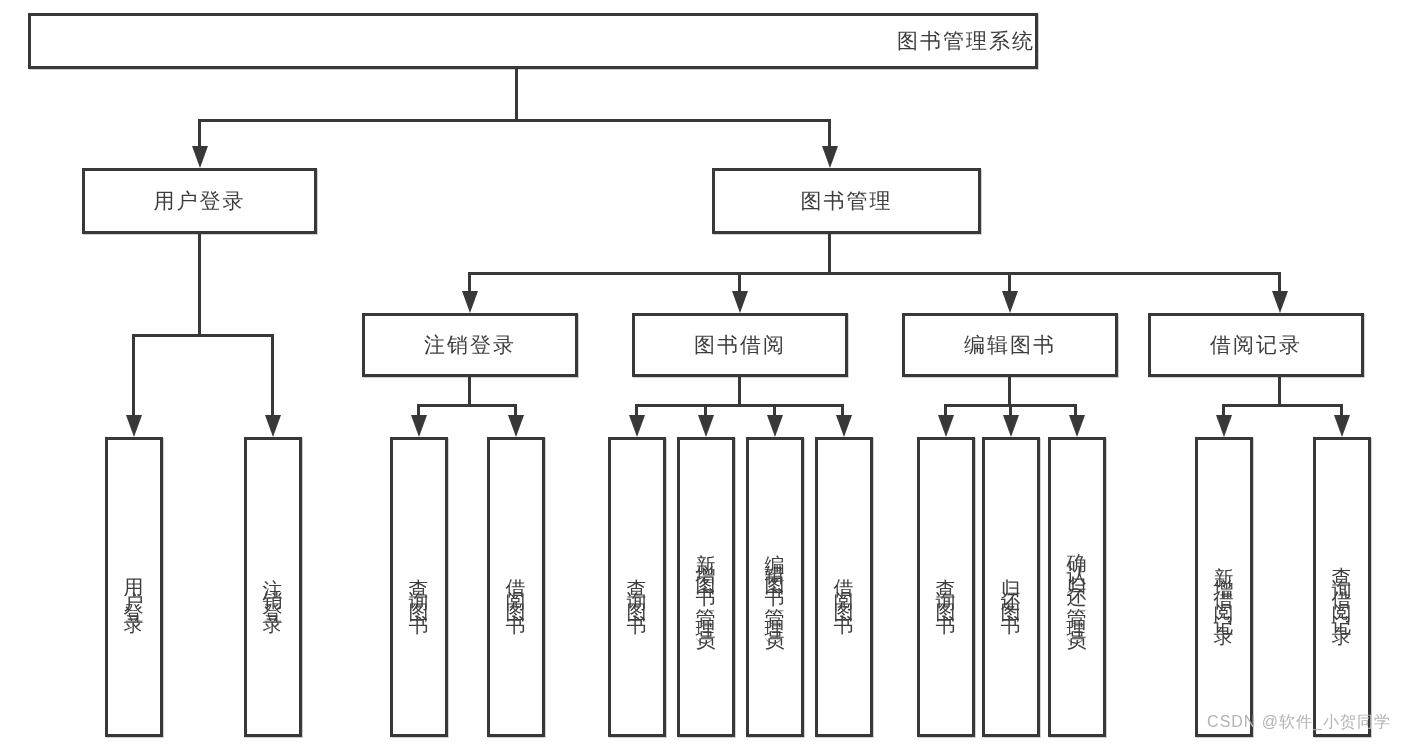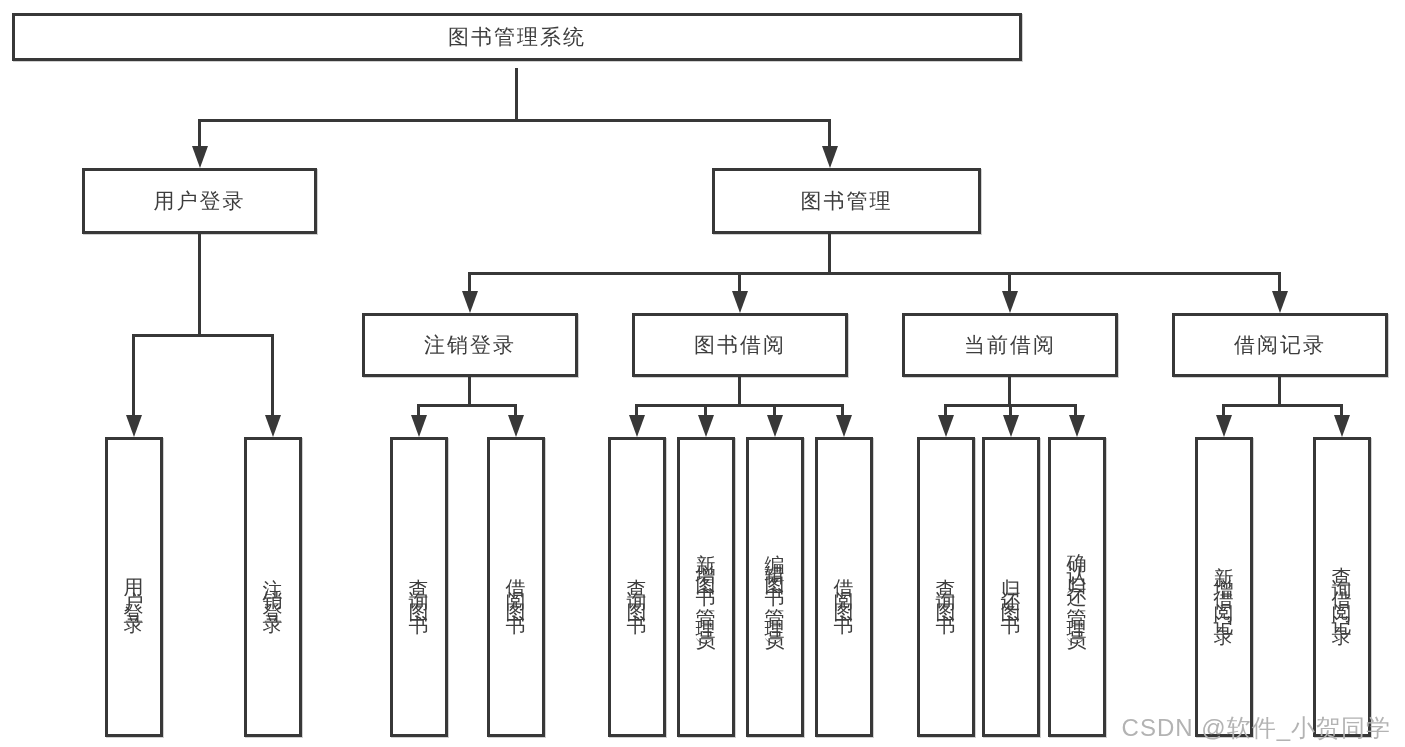--- a/index.html
+++ b/index.html
@@ -36,50 +36,50 @@
   .line{position:absolute;background:var(--line);}
   .arrow{
     position:absolute;width:0;height:0;
     border-left:8px solid transparent;
     border-right:8px solid transparent;
     border-top:22px solid var(--line);
   }
   .watermark{
     position:absolute;
     right:14px;top:712px;
-    font-size:24px;color:var(--wm);
+    font-size:16px;color:var(--wm);
     letter-spacing:1px;white-space:nowrap;
   }
 </style>
 </head>
 <body>
 
 <div class="canvas">
 
-  <div class="box" style="left:12px;top:13px;width:1010px;height:48px;">
+  <div class="box" style="left:28px;top:13px;width:1010px;height:56px;justify-content:flex-end;">
     <span class="h-label">图书管理系统</span>
   </div>
 
   <div class="box" style="left:82px;top:168px;width:235px;height:66px;">
     <span class="h-label">用户登录</span>
   </div>
   <div class="box" style="left:712px;top:168px;width:269px;height:66px;">
     <span class="h-label">图书管理</span>
   </div>
 
   <div class="box" style="left:362px;top:313px;width:216px;height:64px;">
     <span class="h-label">注销登录</span>
   </div>
   <div class="box" style="left:632px;top:313px;width:216px;height:64px;">
     <span class="h-label">图书借阅</span>
   </div>
   <div class="box" style="left:902px;top:313px;width:216px;height:64px;">
-    <span class="h-label">当前借阅</span>
+    <span class="h-label">编辑图书</span>
   </div>
-  <div class="box" style="left:1172px;top:313px;width:216px;height:64px;">
+  <div class="box" style="left:1148px;top:313px;width:216px;height:64px;">
     <span class="h-label">借阅记录</span>
   </div>
 
   <div class="box" style="left:105px;top:437px;width:58px;height:300px;">
     <span class="v-label">用户登录</span>
   </div>
   <div class="box" style="left:244px;top:437px;width:58px;height:300px;">
     <span class="v-label">注销登录</span>
   </div>
 

